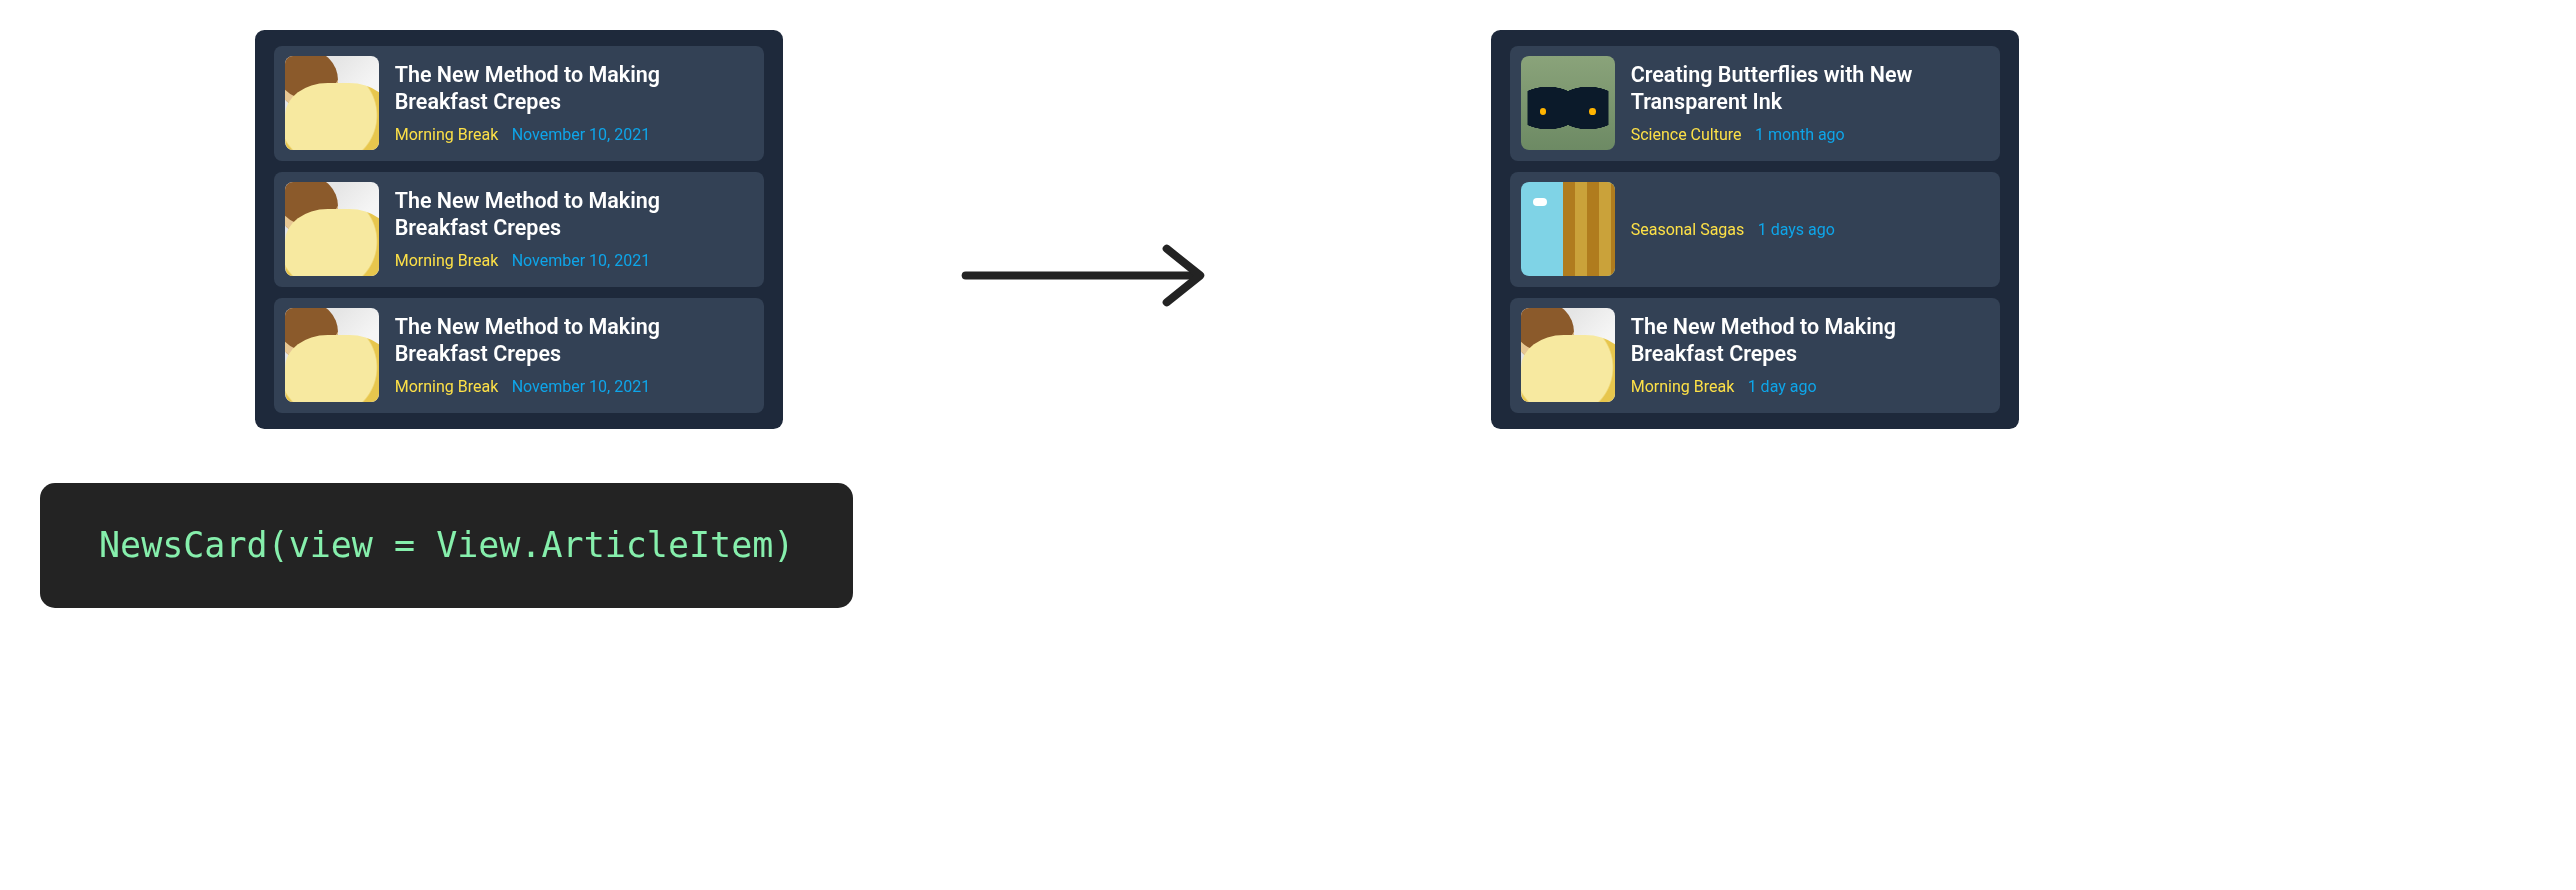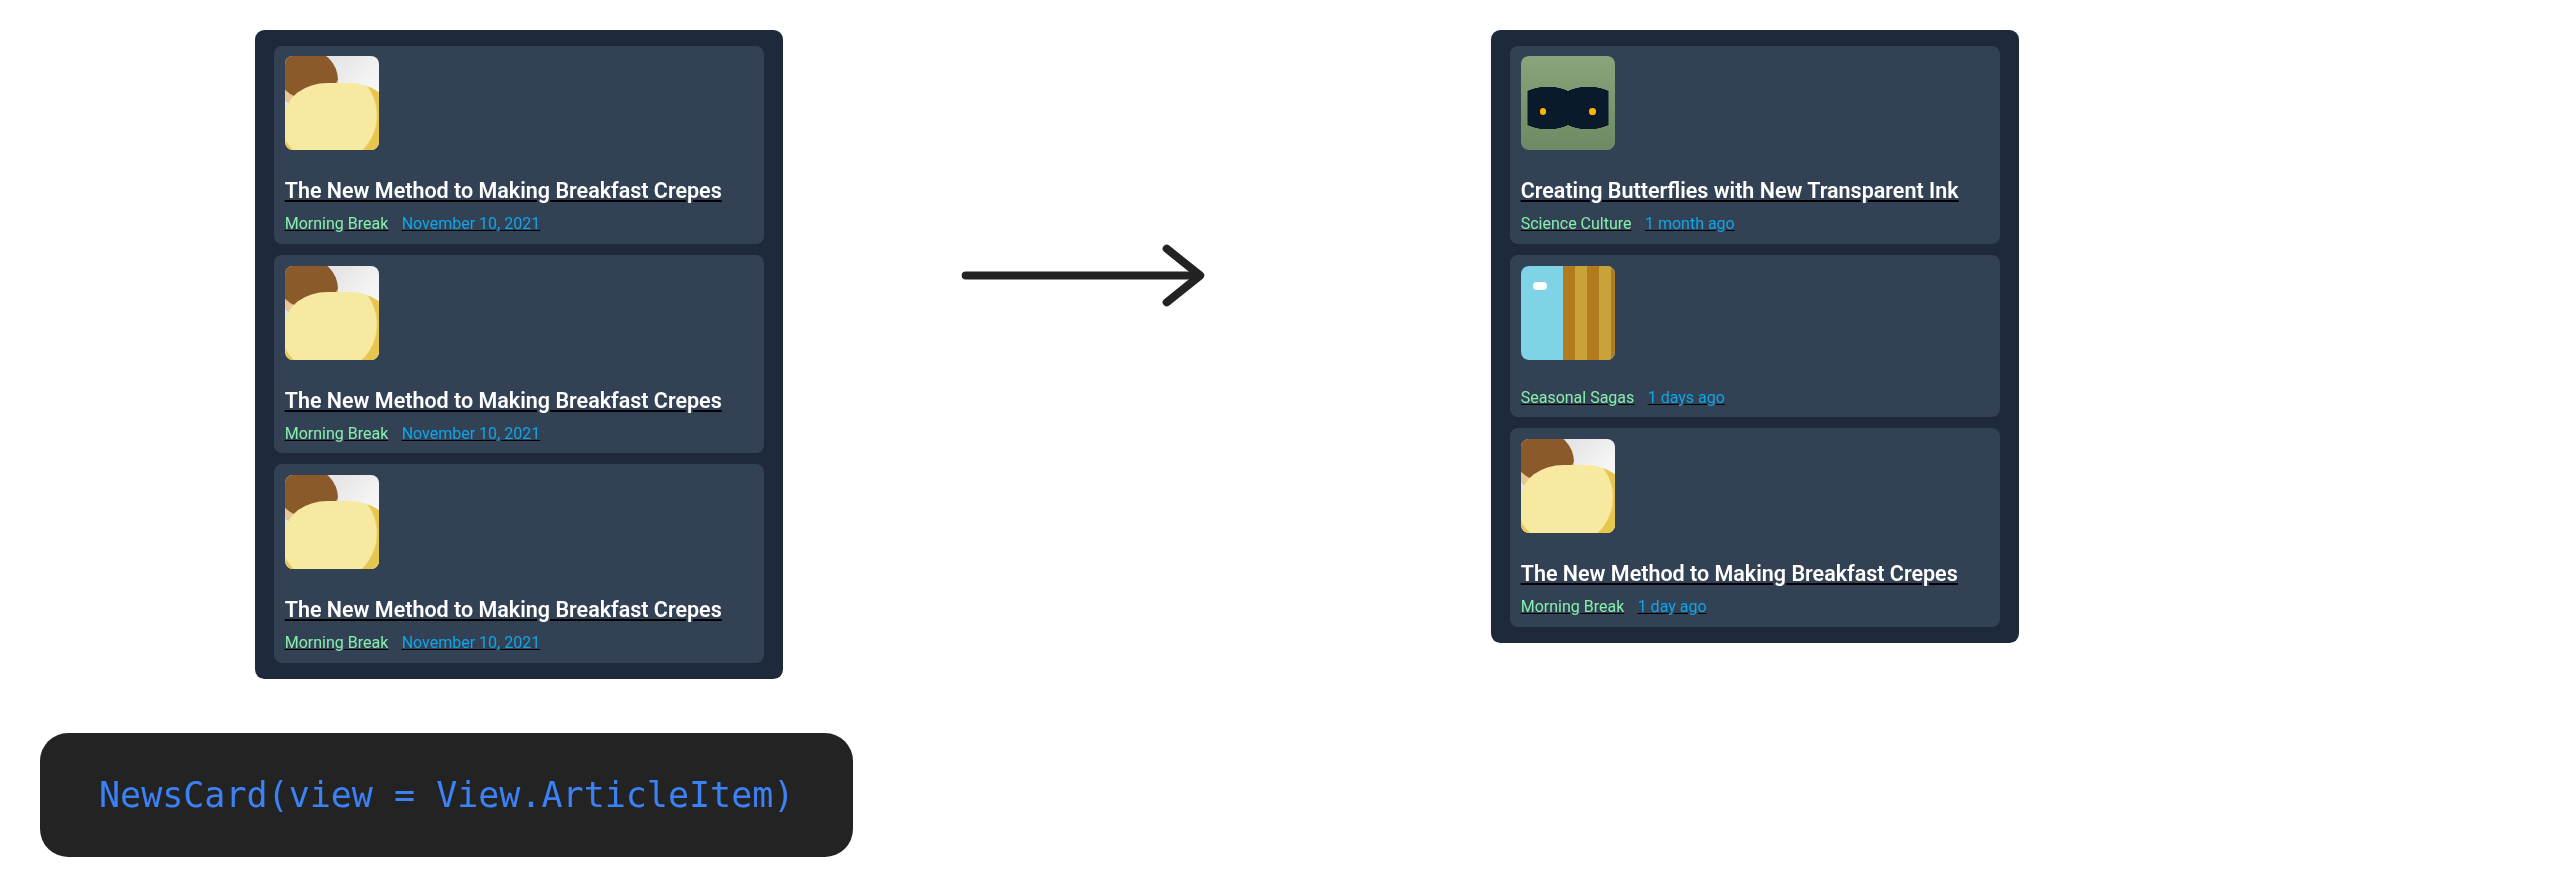--- a/index.html
+++ b/index.html
@@ -35,24 +35,23 @@
     gap: 10.7px;
   }
   .col-right .panel { margin-left: 215px; }
 
   
   .article {
     background: #334155;
     border-radius: 8px;
     padding: 10.7px;
     display: flex;
-    flex-direction: column;
+    flex-direction: row;
     align-items: stretch;
-    gap: 28px;
-    text-decoration: underline;
+    gap: 16px;
   }
   .thumb {
     width: 94px;
     height: 94px;
     border-radius: 8px;
     flex: 0 0 auto;
     position: relative;
     overflow: hidden;
   }
   .txt {
@@ -68,21 +67,21 @@
     font-size: 21.5px;
     font-weight: 600;
     line-height: 1.25;
   }
   .meta {
     display: flex;
     flex-direction: row;
     gap: 13.4px;
     font-size: 16px;
   }
-  .author { color: #86efac; }
+  .author { color: #fde047; }
   .date   { color: #0ea5e9; }
 
   
   
   .thumb-crepes { background: linear-gradient(135deg,#e5e5e5 0 30%,#f5f5f5 60%); }
   .thumb-crepes::before {
     content:""; position:absolute; left:-6.7px; top:-6.7px; width:60px; height:60px;
     background:#8b5a2b; border-radius:50%;
     box-shadow: inset 0 -13.4px 0 -2.7px #e7c793;
   }
@@ -126,22 +125,22 @@
     left: 959px;
     width: 268px;
     height: 81px;
   }
   .arrow-wrap svg { width:100%; height:100%; }
 
   
   .code-block {
     margin-top: 54px;
     background:#232323;
-    color:#3b82f6;
-    border-radius: 28px;
+    color:#86efac;
+    border-radius: 15px;
     font-family: "SFMono-Regular", ui-monospace, Menlo, Consolas, monospace;
     font-size: 35px;
     line-height: 1.5;
     white-space: pre;
     display: inline-block;
   }
   .col-left  .code-block { padding: 36px 59px; }
   .col-right .code-block { padding: 40px 59px; margin-top: 40px; }
 
 </style>

